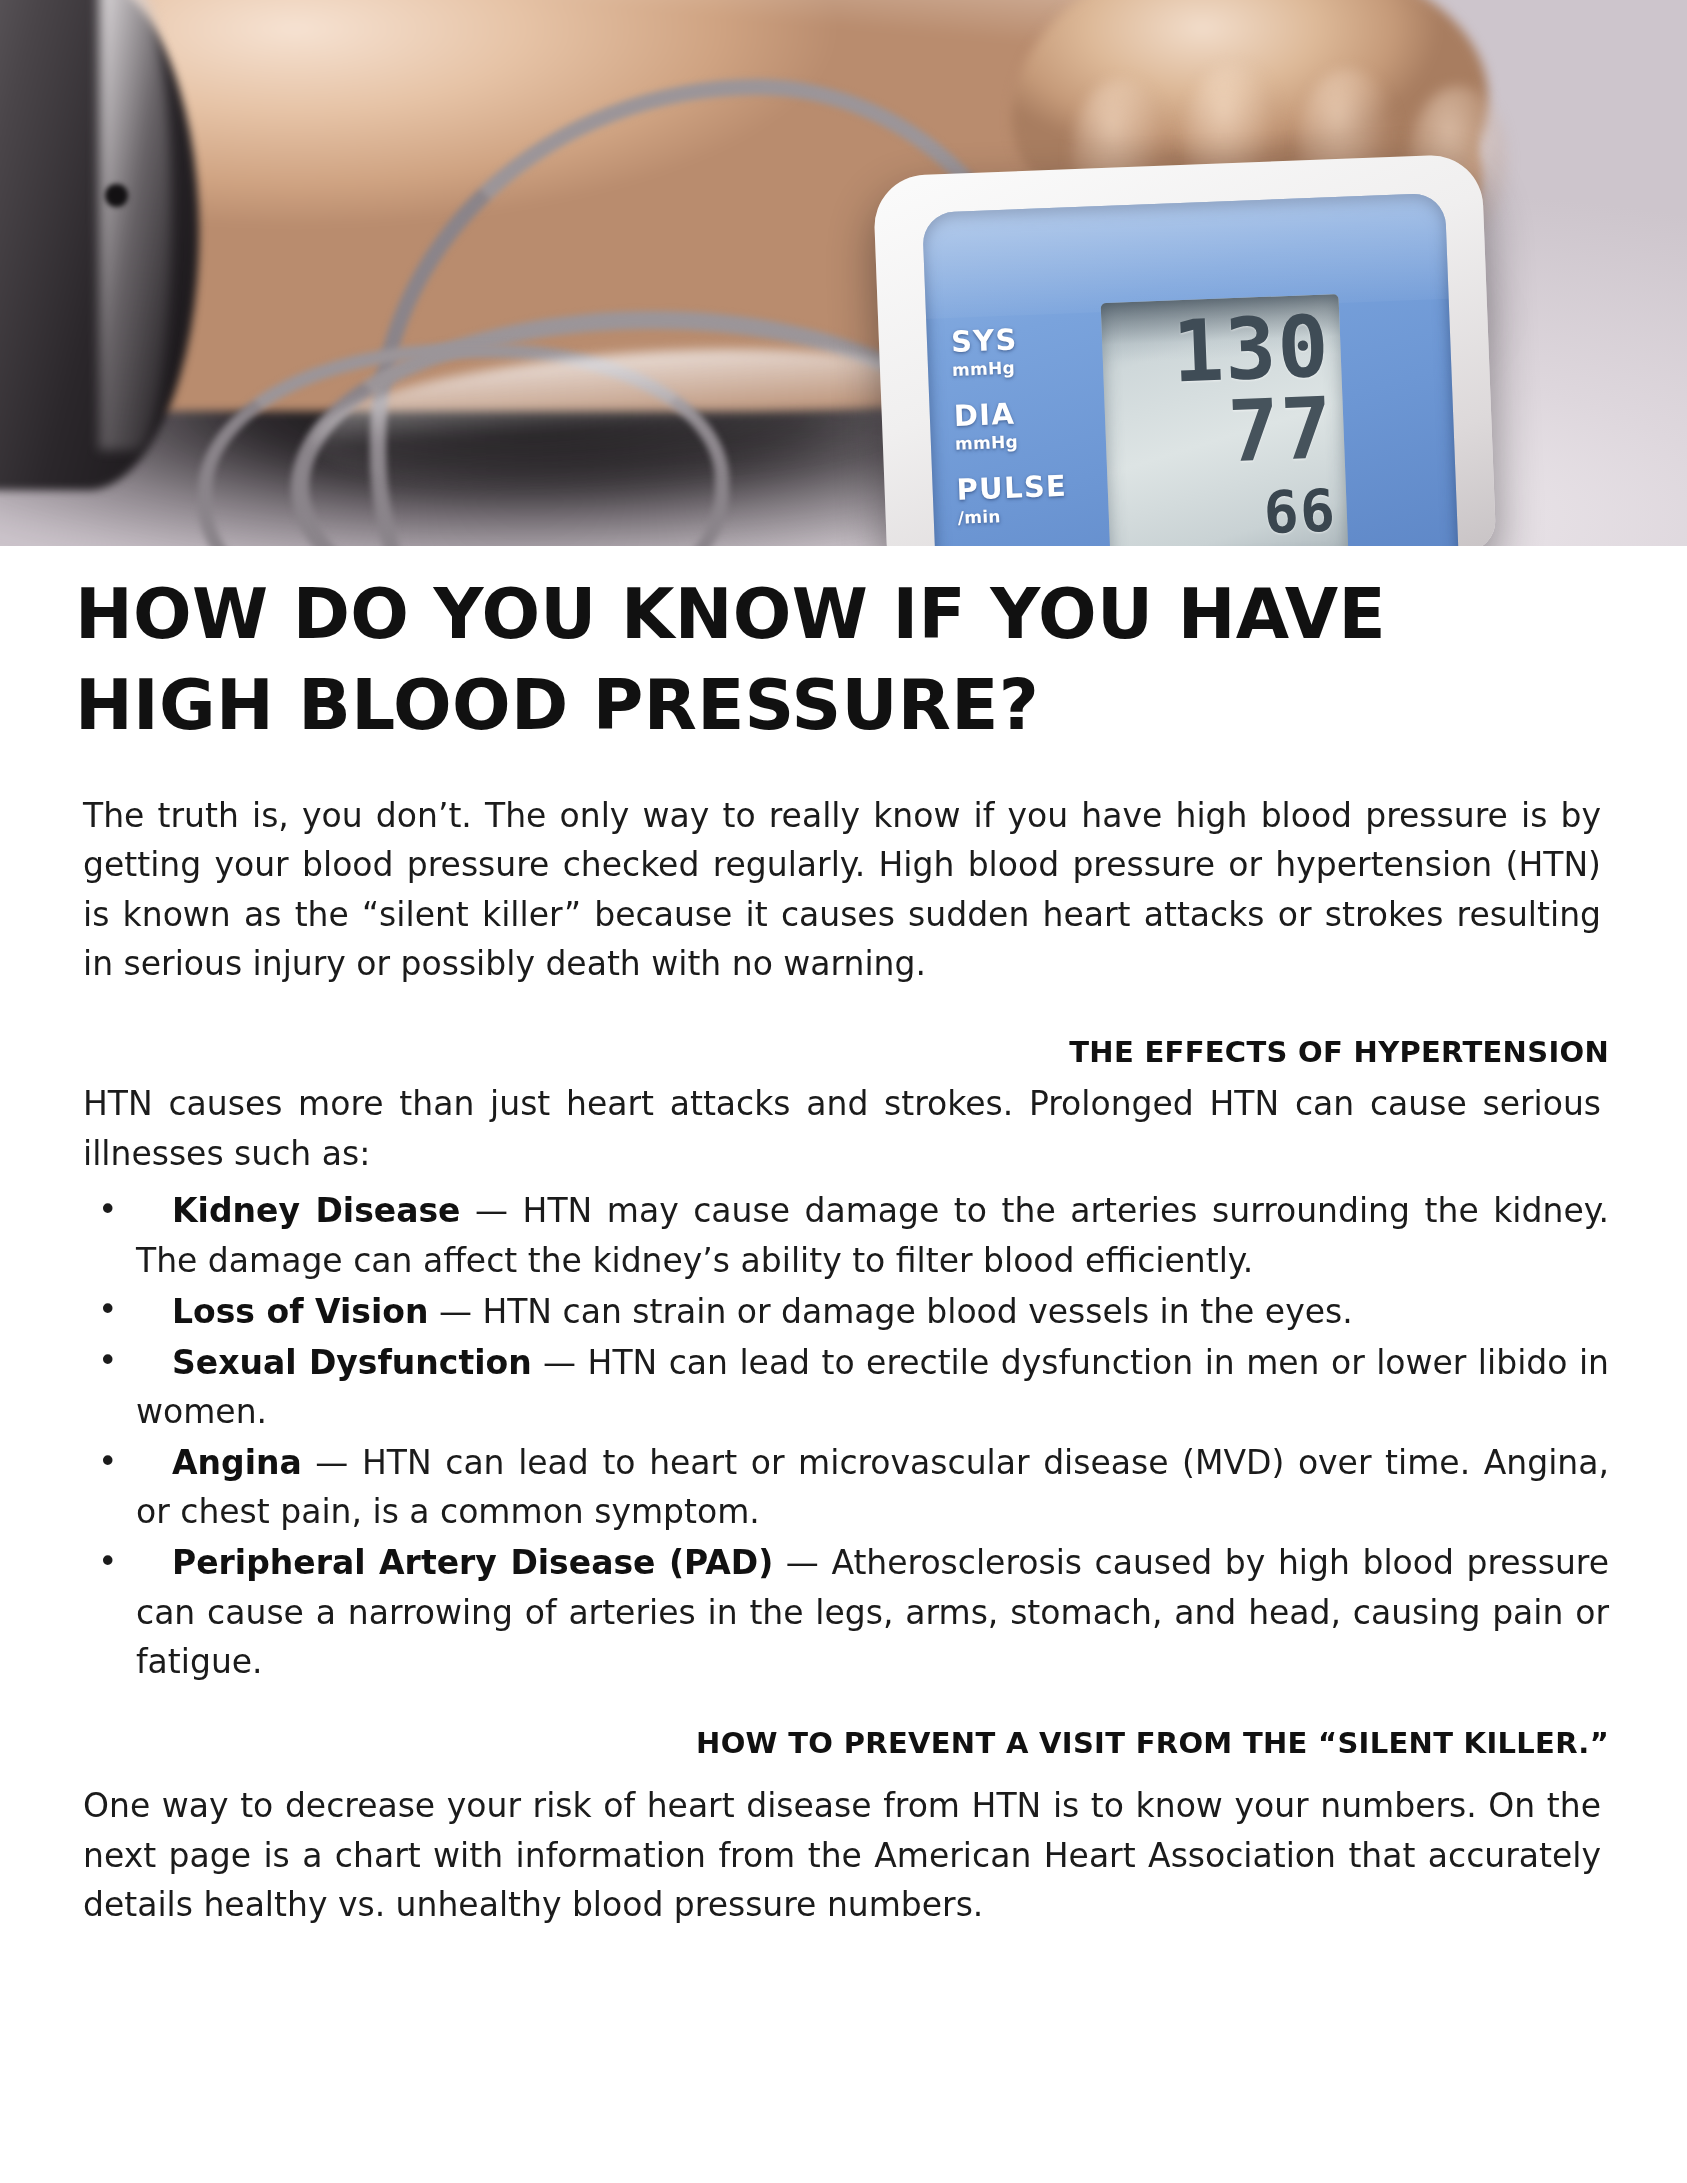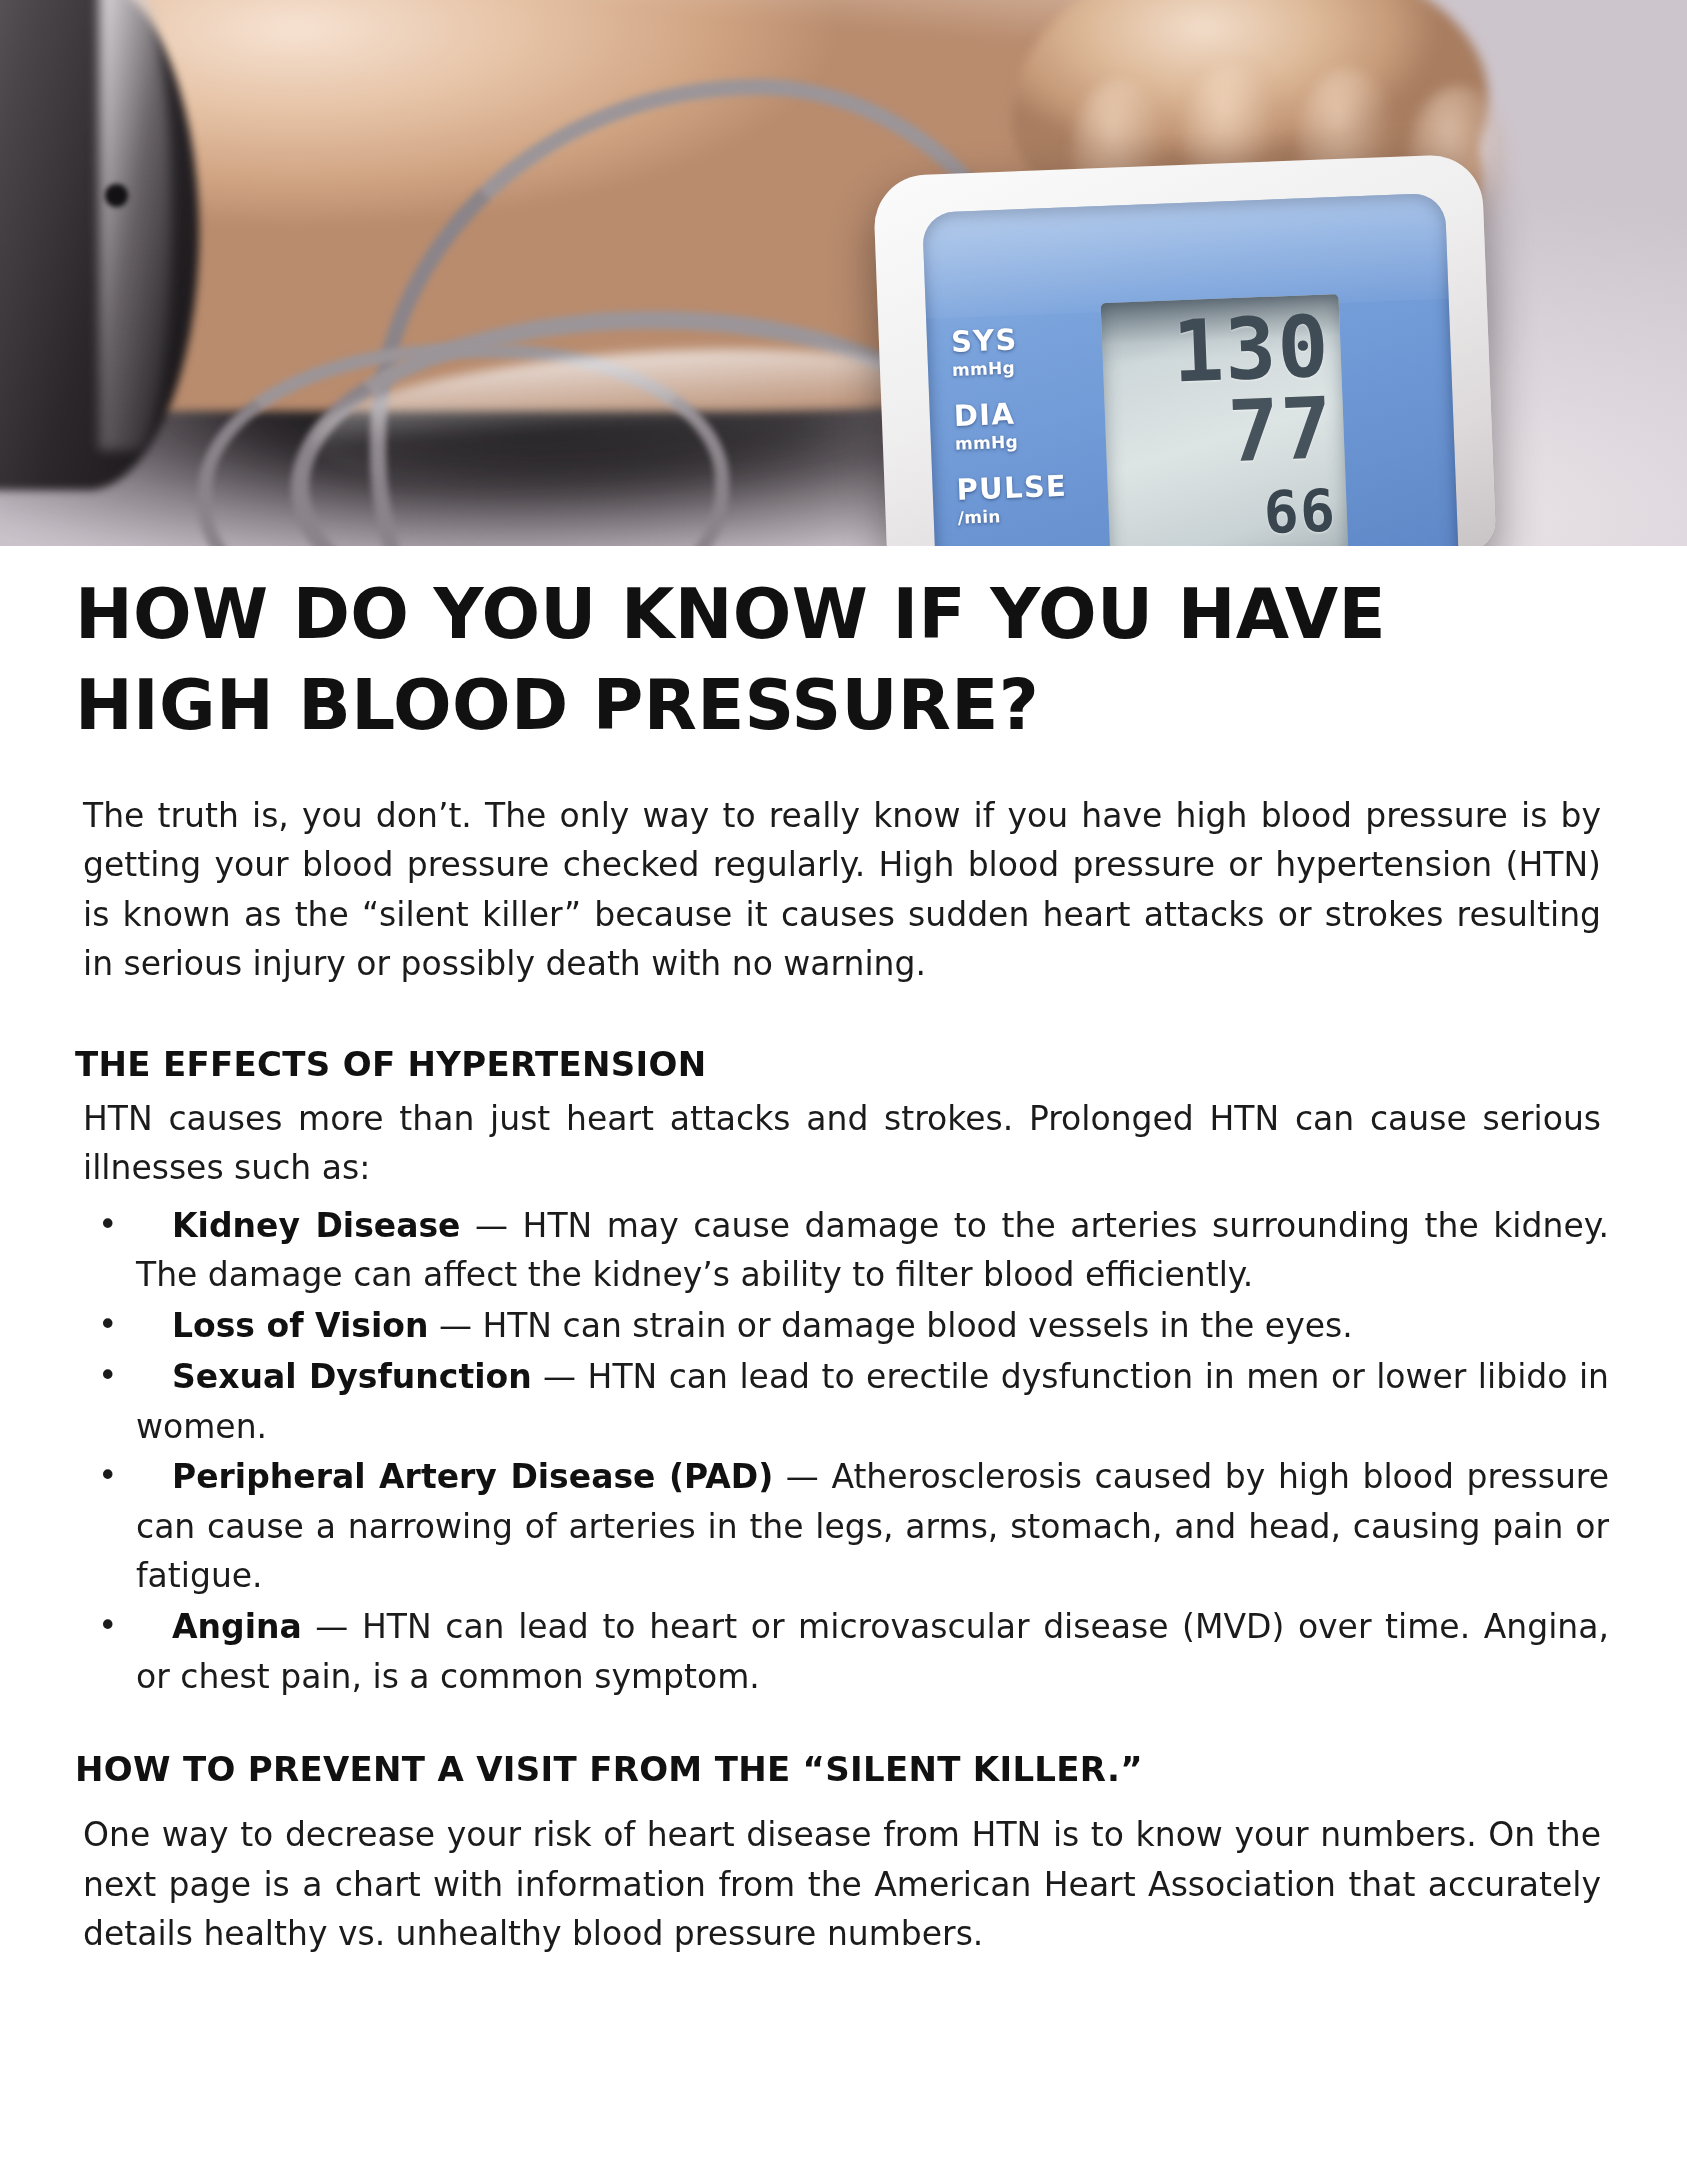--- a/index.html
+++ b/index.html
@@ -262,27 +262,28 @@
     line-height: 1.50;
     text-align: justify;
     color: #1b1b1b;
     font-family: "DejaVu Sans", sans-serif;
   }
   .gap-lg { height: 37px; }
   .gap-md { height: 29px; }
   .gap-sm { height: 6.6px; }
 
   h2.section {
-    margin: 8px 0 4px 0;
+    margin: 0 0 4px 0;
     font-family: "DejaVu Sans", sans-serif;
     font-weight: 700;
-    font-size: 34px;
+    font-size: 29px;
     line-height: 1.3;
     letter-spacing: 0.3px;
     color: #111111;
+    text-align: right;
   }
 
   ul.effects {
     margin: 0;
     padding: 0 0 0 61px;
     list-style: none;
   }
   ul.effects li {
     position: relative;
     font-size: 33px;
@@ -373,24 +374,24 @@
     <li>
       <span class="term">Kidney Disease</span><span class="dash"> — </span><span>HTN may cause damage to the arteries surrounding the kidney. The damage can affect the kidney’s ability to filter blood efficiently.</span>
     </li>
     <li>
       <span class="term">Loss of Vision</span><span class="dash"> — </span><span>HTN can strain or damage blood vessels in the eyes.</span>
     </li>
     <li>
       <span class="term">Sexual Dysfunction</span><span class="dash"> — </span><span>HTN can lead to erectile dysfunction in men or lower libido in women.</span>
     </li>
     <li>
-      <span class="term">Peripheral Artery Disease (PAD)</span><span class="dash"> — </span><span>Atherosclerosis caused by high blood pressure can cause a narrowing of arteries in the legs, arms, stomach, and head, causing pain or fatigue.</span>
+      <span class="term">Angina</span><span class="dash"> — </span><span>HTN can lead to heart or microvascular disease (MVD) over time. Angina, or chest pain, is a common symptom.</span>
     </li>
     <li>
-      <span class="term">Angina</span><span class="dash"> — </span><span>HTN can lead to heart or microvascular disease (MVD) over time. Angina, or chest pain, is a common symptom.</span>
+      <span class="term">Peripheral Artery Disease (PAD)</span><span class="dash"> — </span><span>Atherosclerosis caused by high blood pressure can cause a narrowing of arteries in the legs, arms, stomach, and head, causing pain or fatigue.</span>
     </li>
   </ul>
 
   <div class="gap-lg"></div>
 
   <h2 class="section">HOW TO PREVENT A VISIT FROM THE “SILENT KILLER.”</h2>
   <div class="gap-sm"></div>
   <p class="body">One way to decrease your risk of heart disease from HTN is to know your numbers. On the next page is a chart with information from the American Heart Association that accurately details healthy vs. unhealthy blood pressure numbers.</p>
 
 </div>

